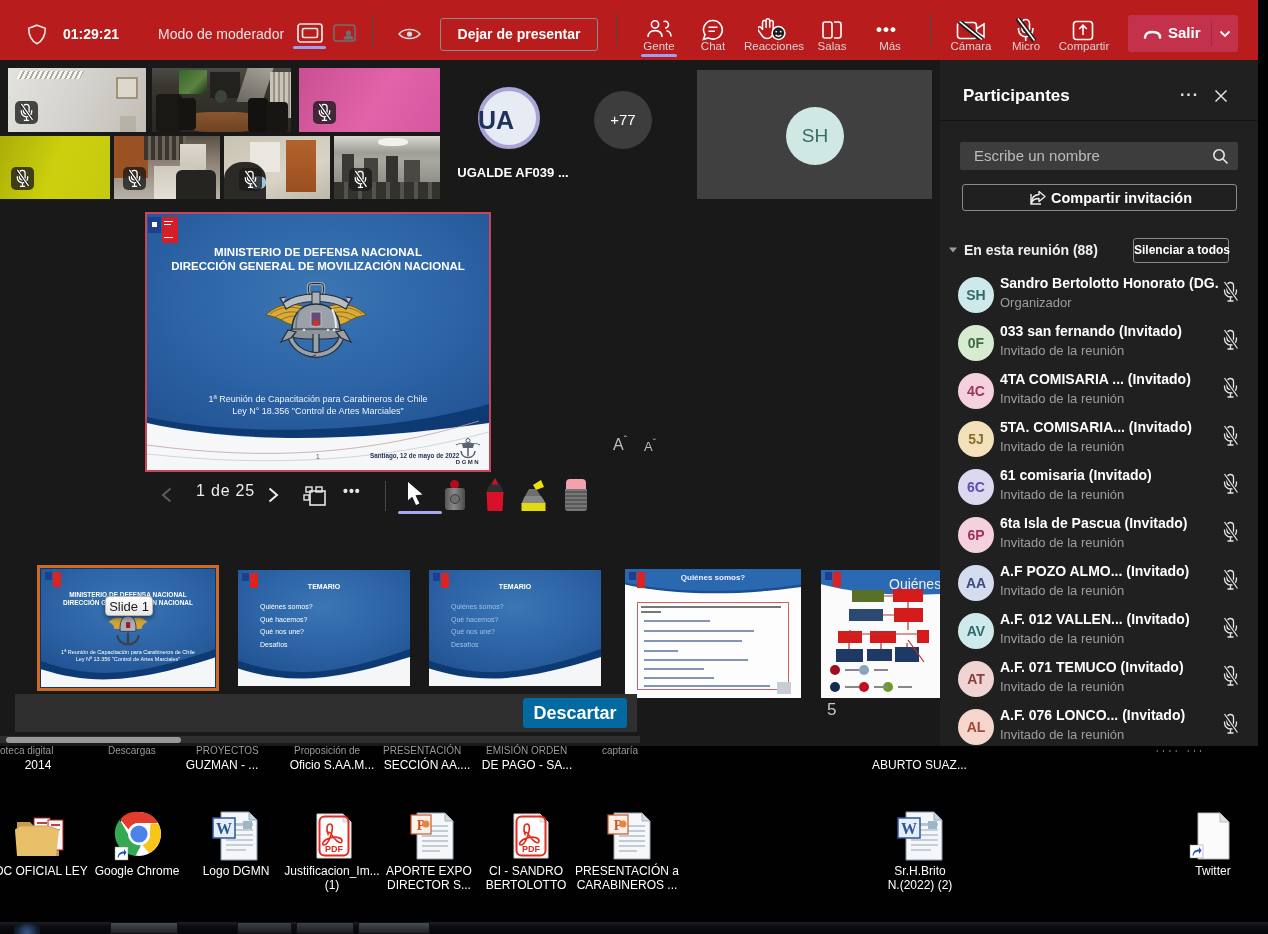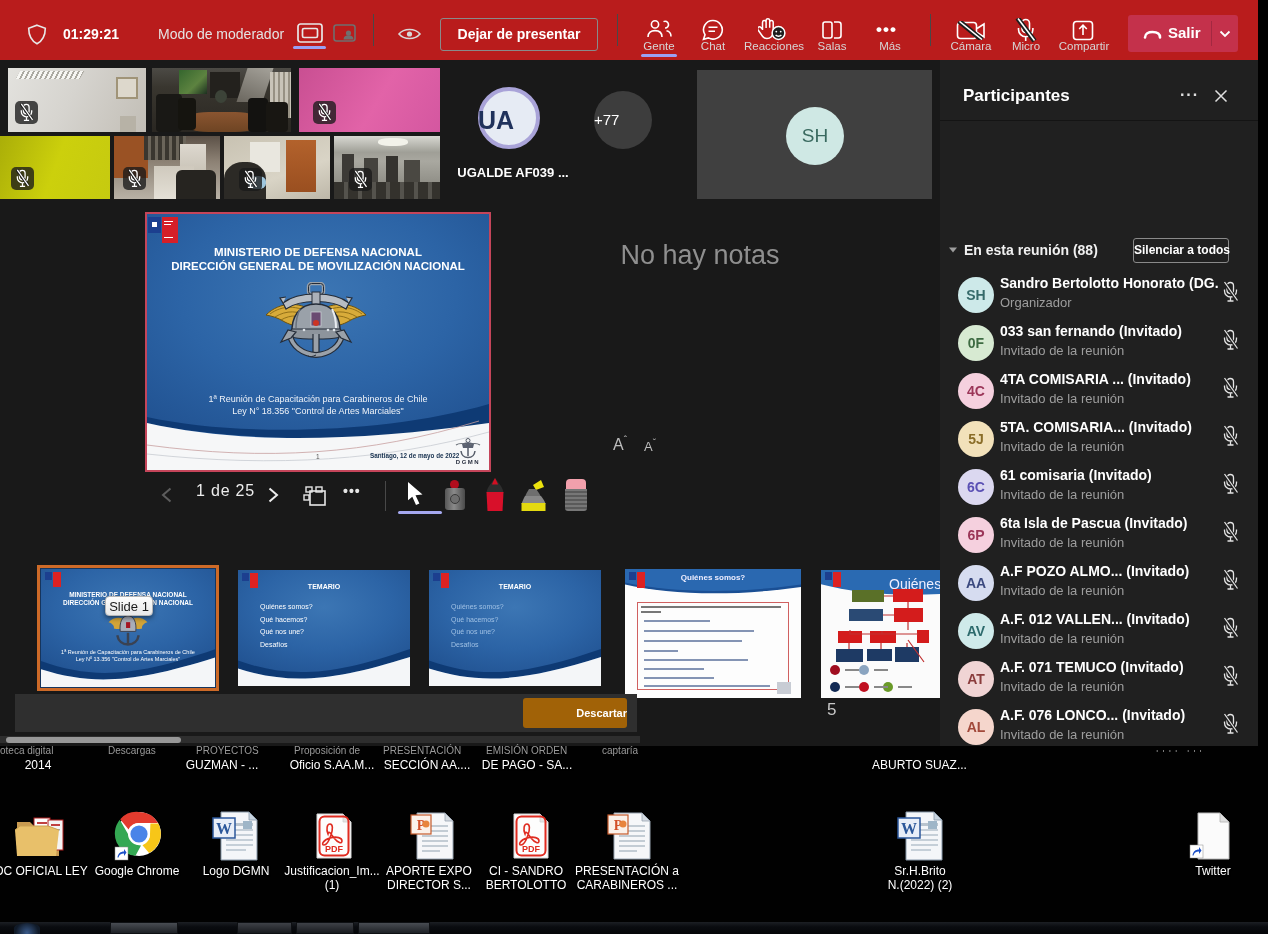--- a/index.html
+++ b/index.html
@@ -221,21 +221,21 @@
             <path d="M2.5 8.5 v1.5 a6 6 0 0 0 12 0 V8.5 M8.5 16 v3.5 M5.5 20 h6" fill="none" stroke="#fff" stroke-width="1.5"></path>
             <path d="M2 1 L15 19" stroke="#1a1a1a" stroke-width="3.4"></path>
             <path d="M2.5 1 L15.5 19.5" stroke="#fff" stroke-width="1.5"></path>
           </svg>
         </div>
 
       <div class="abs" style="left:478px;top:27px;width:62px;height:62px;border-radius:50%;background:#e6ebf4;border:4px solid #a9a3d8"></div>
       <div class="abs" style="left:478px;top:46px;width:70px;text-align:left;font-size:25px;font-weight:bold;color:#20325c">UA</div>
       <div class="abs" style="left:452px;top:105px;width:122px;text-align:center;font-size:13px;font-weight:bold;color:#fff">UGALDE AF039 ...</div>
 
-      <div class="abs" style="left:594px;top:31px;width:58px;height:58px;border-radius:50%;background:#3d3d3d;color:#fff;font-size:15px;line-height:58px">+77</div>
+      <div class="abs" style="left:594px;top:31px;width:58px;height:58px;border-radius:50%;background:#3d3d3d;color:#fff;font-size:15px;text-align:center;line-height:58px">+77</div>
 
       <div class="abs" style="left:697px;top:10px;width:235px;height:129px;background:#404040">
         <div class="abs" style="left:89px;top:37px;width:58px;height:58px;border-radius:50%;background:#cfe8e4;color:#39695f;font-size:19px;text-align:center;line-height:58px">SH</div>
       </div>
 
       <div id="mainslide" class="abs" style="left:145px;top:152px;width:346px;height:260px;border:2px solid #c5455a;overflow:hidden;background:radial-gradient(ellipse 90% 80% at 50% 32%,#3c76b4 0%,#2c64a6 45%,#1c4a88 100%)">
         <svg class="abs" style="left:0;top:0;width:342px;height:256px" viewBox="0 0 342 256">
           <path d="M0 203 C90 223 240 220 342 190 L342 209 C240 229 90 229 0 209 Z" fill="#0e3a74"></path>
           <path d="M0 209 C90 229 200 229 342 209 L342 256 L0 256 Z" fill="#f6f7f8"></path>
           <path d="M0 231 C120 247 220 241 332 207" stroke="#c8a0a0" stroke-width="0.8" fill="none"></path>
@@ -287,21 +287,20 @@
         <div class="abs" style="left:223px;top:238px;font-size:6.3px;font-weight:bold;color:#16304e">Santiago, 12 de mayo de 2022</div>
         <svg class="abs" style="left:305px;top:223px" width="32" height="30" viewBox="0 0 32 30">
           <circle cx="16" cy="3.5" r="2" fill="none" stroke="#555c68" stroke-width="1"></circle>
           <path d="M10 7 C10 5 22 5 22 7 L21 11 L11 11 Z" fill="#5a6170"></path>
           <path d="M16 11 L16 19 M9 14 C9.5 18 12 20.5 16 20.5 C20 20.5 22.5 18 23 14" stroke="#555c68" stroke-width="1.5" fill="none"></path>
           <path d="M4 8 C7 6 12 6 14 8 M28 8 C25 6 20 6 18 8" stroke="#6a7078" stroke-width="1.2" fill="none"></path>
           <text x="16" y="27" text-anchor="middle" font-size="6" font-weight="bold" fill="#2a3040" letter-spacing="1.5">DGMN</text>
         </svg>
       </div>
 
-      <div class="abs" style="left:500px;top:180px;width:400px;text-align:center;font-size:27px;color:#8f8f8f;font-weight:300">No hay notas</div>
       <div class="abs" style="left:613px;top:375px;font-size:16px;color:#bdbdbd">A<span style="font-size:10px;vertical-align:6px">ˆ</span></div>
       <div class="abs" style="left:644px;top:378px;font-size:13px;color:#bdbdbd">A<span style="font-size:10px;vertical-align:4px">ˇ</span></div>
 
       <div id="navrow">
         <svg class="abs" style="left:160px;top:427px" width="13" height="16" viewBox="0 0 13 16">
           <path d="M10.5 1.5 L3 8 L10.5 14.5" fill="none" stroke="#5d5d5d" stroke-width="2"></path>
         </svg>
         <div class="abs" style="left:196px;top:422px;font-size:16px;letter-spacing:.8px;color:#ededed">1 de 25</div>
         <svg class="abs" style="left:267px;top:427px" width="13" height="16" viewBox="0 0 13 16">
           <path d="M2.5 1.5 L10 8 L2.5 14.5" fill="none" stroke="#ededed" stroke-width="2"></path>
@@ -443,30 +442,44 @@
           <div class="abs" style="left:53px;top:116px;width:14px;height:2px;background:#888"></div>
           <div class="abs" style="left:77px;top:116px;width:14px;height:2px;background:#888"></div>
         </div>
         <div class="abs" style="left:827px;top:640px;font-size:17px;color:#c8c8c8">5</div>
       </div>
 
       <div class="abs" style="left:0px;top:676px;width:640px;height:7px;background:#2e2e2e"></div>
       <div class="abs" style="left:6px;top:677px;width:175px;height:6px;background:#989898;border-radius:3px"></div>
 
       <div class="abs" style="left:15px;top:634px;width:622px;height:38px;background:#2f2f2f">
-        <div class="abs" style="left:508px;top:4px;width:104px;height:30px;background:#a16207;border-radius:3px;color:#fff;font-size:11px;font-weight:bold;text-align:right;line-height:30px">Descartar</div>
+        <div class="abs" style="left:508px;top:4px;width:104px;height:30px;background:#0369a1;border-radius:3px;color:#fff;font-size:18px;font-weight:bold;text-align:center;line-height:30px">Descartar</div>
       </div>
     </div>
     <div id="panel">
       <div class="abs" style="left:23px;top:26px;font-size:17px;font-weight:bold;color:#fff">Participantes</div>
       <div class="abs" style="left:240px;top:26px;font-size:16px;color:#e0e0e0;letter-spacing:1px;font-weight:bold">···</div>
       <svg class="abs" style="left:274px;top:29px" width="14" height="14" viewBox="0 0 14 14">
         <path d="M1.5 1.5 L12.5 12.5 M12.5 1.5 L1.5 12.5" stroke="#e0e0e0" stroke-width="1.5"></path>
       </svg>
       <div class="abs" style="left:0;top:60px;width:318px;height:1px;background:#141414"></div>
+      <div class="abs" style="left:20px;top:82px;width:278px;height:28px;background:#3d3d3d;border-radius:2px">
+        <div class="abs" style="left:14px;top:5px;font-size:15px;color:#bcbcbc">Escribe un nombre</div>
+        <svg class="abs" style="left:252px;top:6px" width="17" height="17" viewBox="0 0 17 17">
+          <circle cx="7" cy="7" r="5.2" fill="none" stroke="#e8e8e8" stroke-width="1.6"></circle>
+          <path d="M11 11 L15.5 15.5" stroke="#e8e8e8" stroke-width="1.6"></path>
+        </svg>
+      </div>
+      <div class="abs" style="left:22px;top:124px;width:275px;height:27px;border:1px solid #8a8a8a;border-radius:3px">
+        <svg class="abs" style="left:66px;top:5px" width="17" height="16" viewBox="0 0 17 16">
+          <path d="M10 4.5 L10 1.5 L16 6.5 L10 11.5 L10 8.5 C6 8.5 3.5 10 2.5 13 C2.5 8 5 4.8 10 4.5 Z" fill="none" stroke="#eee" stroke-width="1.4" stroke-linejoin="round"></path>
+          <path d="M12 14 H2 V4" fill="none" stroke="#eee" stroke-width="1.4"></path>
+        </svg>
+        <div class="abs" style="left:88px;top:5px;font-size:14.5px;font-weight:bold;color:#fff">Compartir invitación</div>
+      </div>
       <svg class="abs" style="left:8px;top:186px" width="10" height="8" viewBox="0 0 10 8">
         <path d="M1 1.5 L5 6.5 L9 1.5 Z" fill="#9d9d9d"></path>
       </svg>
       <div class="abs" style="left:24px;top:182px;font-size:14px;font-weight:bold;color:#f0f0f0">En esta reunión (88)</div>
       <div class="abs" style="left:193px;top:178px;width:96px;height:25px;border:1px solid #8a8a8a;border-radius:3px;font-size:12px;font-weight:bold;color:#fff;text-align:center;line-height:23px;white-space:nowrap">Silenciar a todos</div>
       <div id="plist">
 <div class="prow" style="top:211px">
   <div class="pavatar" style="background:#cde9e9;color:#356a6a">SH</div>
   <div class="pname" style="font-weight:bold">Sandro Bertolotto Honorato (DG...</div>
   <div class="psub">Organizador</div>

